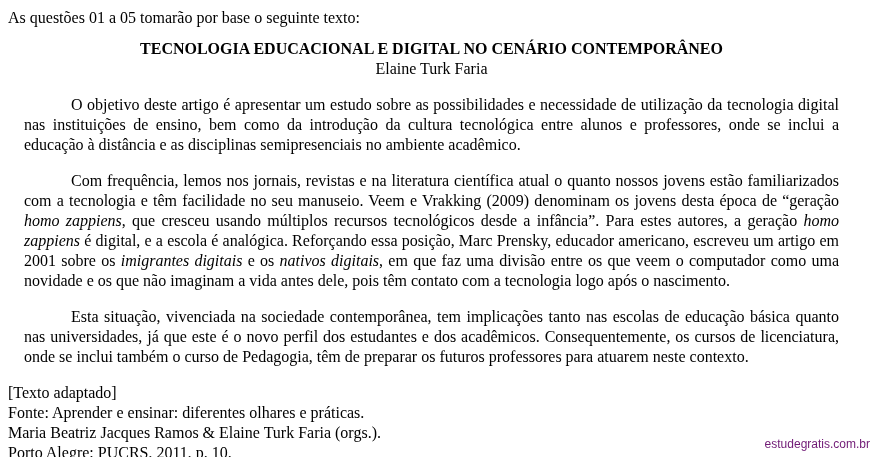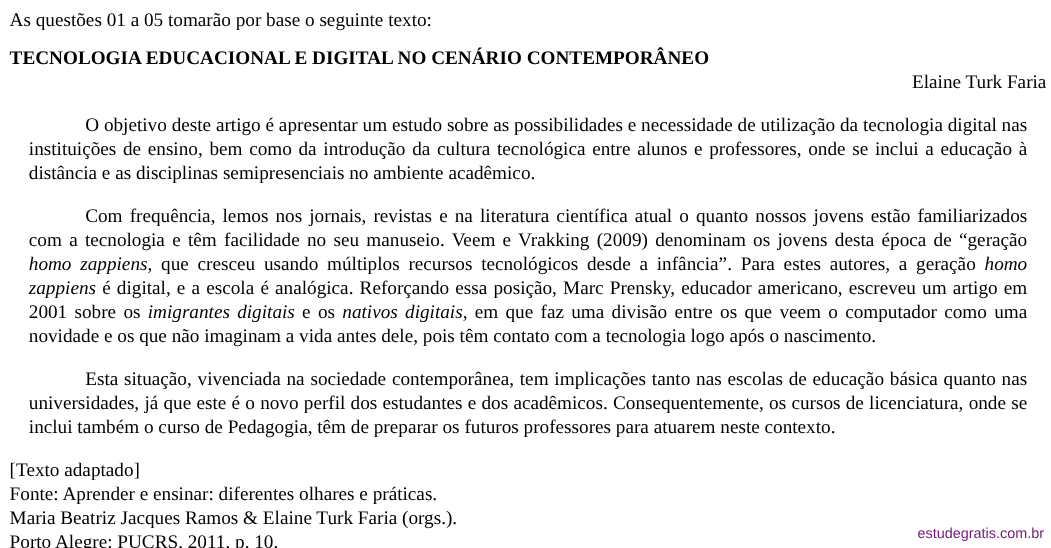--- a/index.html
+++ b/index.html
@@ -13,35 +13,36 @@
     overflow: hidden;
     position: relative;
     font-family: "Liberation Serif", "DejaVu Serif", serif;
     font-size: 16px;
     line-height: 20px;
     color: #000000;
   }
   .page {
     position: absolute;
     inset: 0;
-    padding: 8px 4px 0 8px;
+    padding: 8px 21px 0 8px;
     box-sizing: border-box;
   }
   .intro {
     margin: 0;
     text-align: left;
   }
   .title {
     font-size: 16px;
     font-weight: bold;
+    text-align: center;
     margin: 11px 0 0 0;
     line-height: 20px;
   }
   .author {
-    text-align: right;
+    text-align: center;
     margin: 0;
   }
   .article-body {
     margin-top: 11px;
   }
   .body-par {
     margin: 16px;
     text-align: justify;
     text-indent: 47px;
   }

